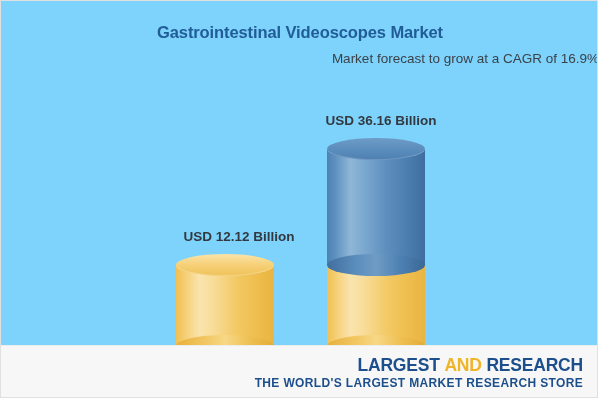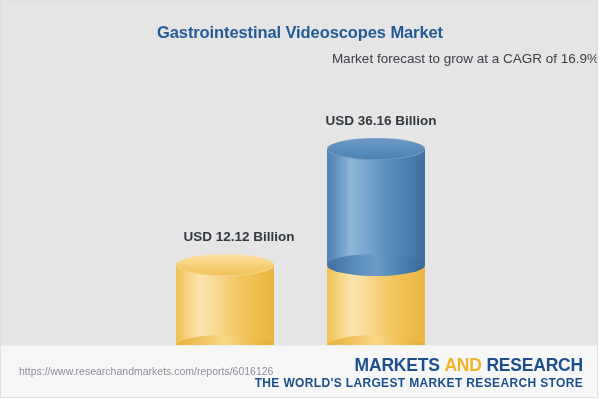--- a/index.html
+++ b/index.html
@@ -13,21 +13,21 @@
     font-family: "Liberation Sans", sans-serif;
     overflow: hidden;
   }
 
   .card {
     position: relative;
     width: 598px;
     height: 398px;
     border: 1px solid #e0e0e0;
     box-sizing: border-box;
-    background: #e5e5e5;
+    background: #7dd3fc;
     overflow: hidden;
   }
 
   
   .header {
     position: absolute;
     top: 0; left: 0;
     width: 598px;
     text-align: center;
   }
@@ -247,21 +247,20 @@
           <div class="cap cap-top"></div>
         </div>
       </div>
 
       <div class="cat-label">2032</div>
     </div>
 
   </div>
 
   <div class="footer">
-    <a class="footer-url" href="#">https://www.researchandmarkets.com/reports/6016126</a>
 
     <div class="logo">
-      <div class="logo-main"><span>MARKETS</span><span>&nbsp;</span><span class="logo-and">AND</span><span>&nbsp;</span><span>RESEARCH</span></div>
+      <div class="logo-main"><span>LARGEST</span><span>&nbsp;</span><span class="logo-and">AND</span><span>&nbsp;</span><span>RESEARCH</span></div>
       <div class="logo-tag">THE WORLD'S LARGEST MARKET RESEARCH STORE</div>
     </div>
   </div>
 
 </div>
 
 </body></html>

